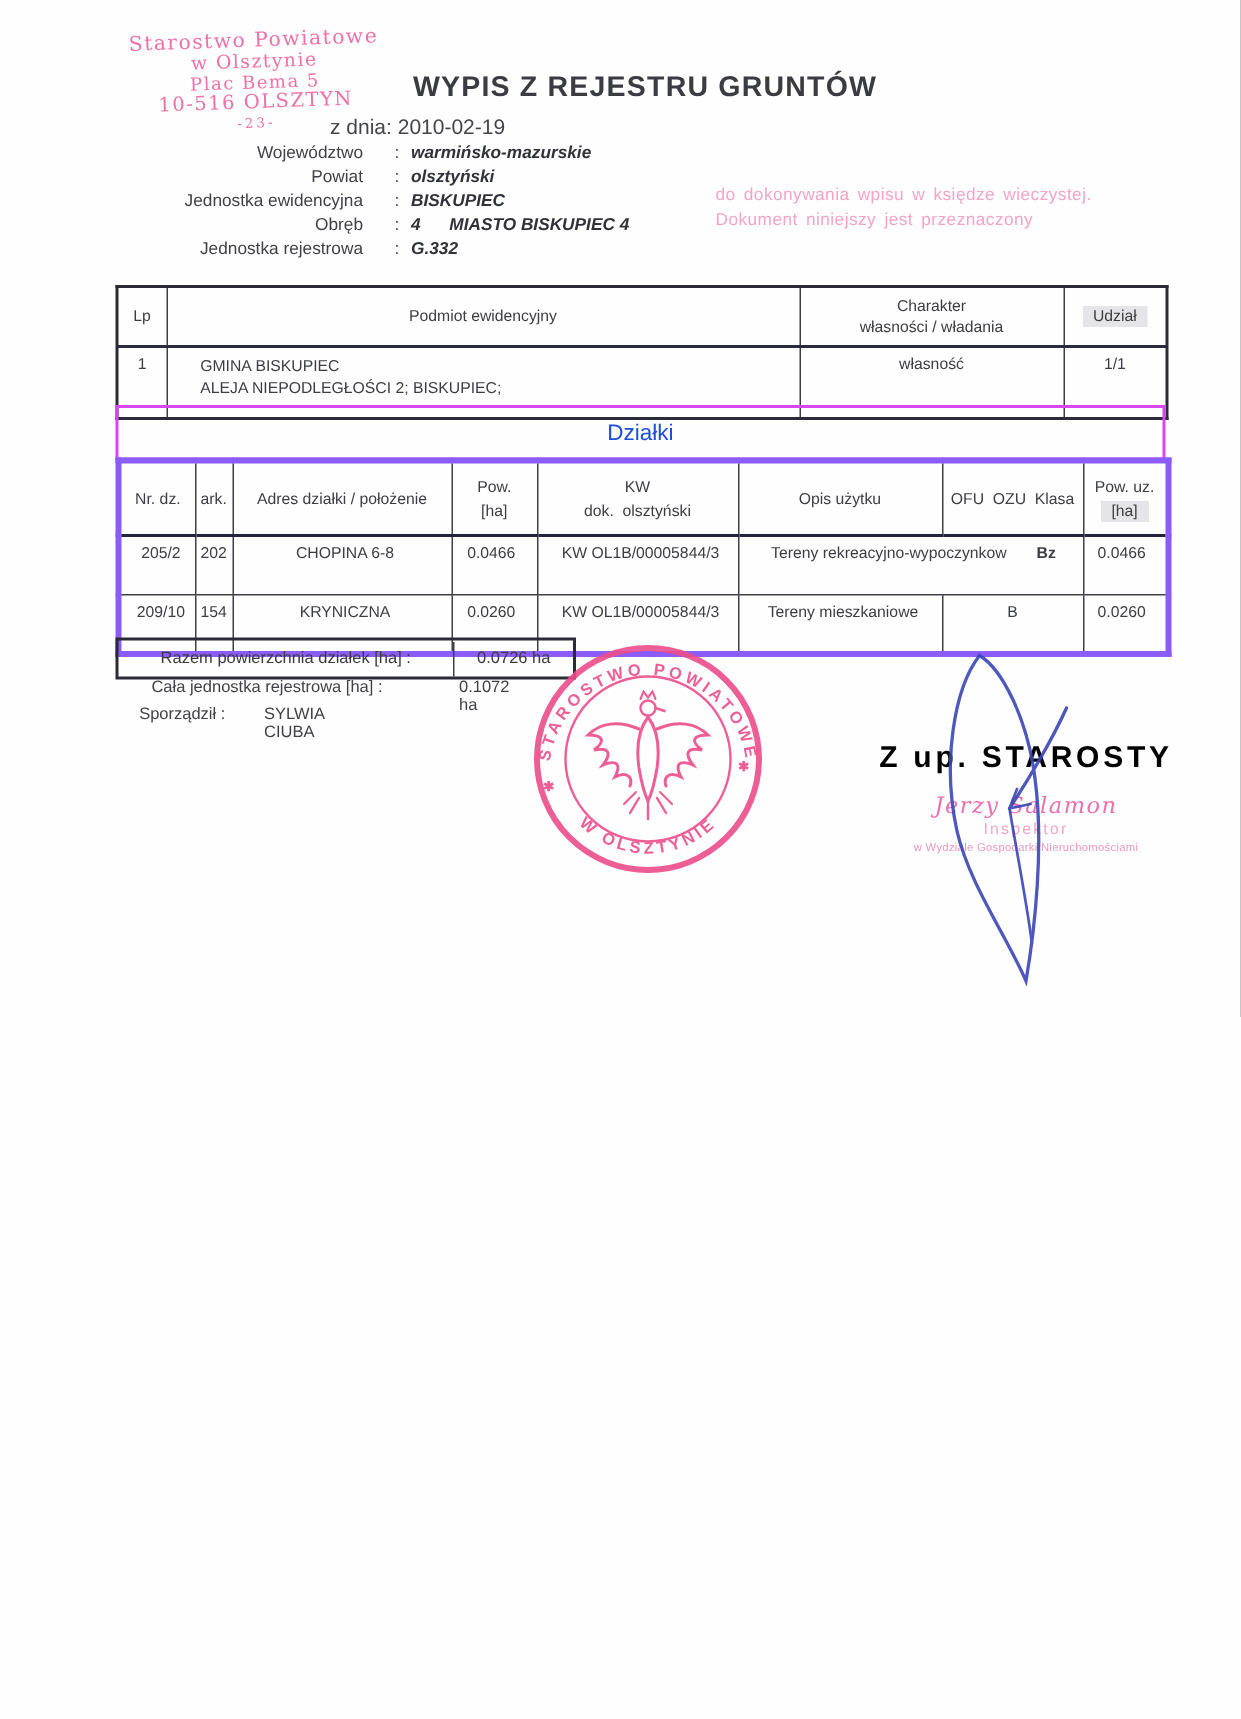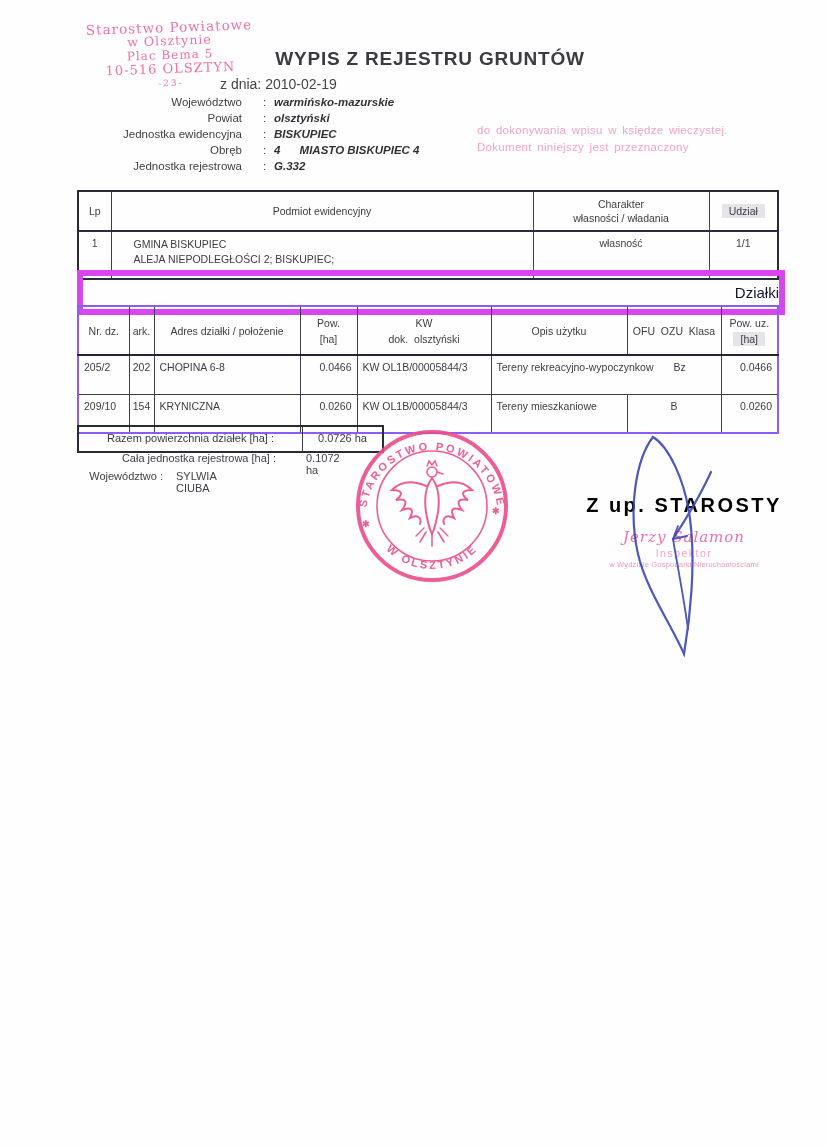--- a/index.html
+++ b/index.html
@@ -50,43 +50,43 @@
   .owners td,.parcels td{border:1px solid #3e3f48;overflow:hidden;}
   .owners tr.hdr td{border-bottom:2px solid #2a2b3e;height:36px;text-align:center;line-height:14px;}
   .owners table{border:2px solid #2a2b36;}
   .owners tr.data td{height:40px;vertical-align:top;padding-top:5px;}
   .owners .c-lp{text-align:center;}
   .owners .c-podmiot{padding-left:22px;line-height:15px;}
   .owners .c-center{text-align:center;}
   .hl-gray{background:#e4e4e9;padding:1px 7px;}
 
   .dzialki-band{
-    left:77px;top:270px;width:696px;height:33px;border:6px solid #d946ef;
-    text-align:right;font-size:15px;color:#0f172a;line-height:33px;
+    left:77px;top:270px;width:696px;height:33px;border:2px solid #d946ef;
+    text-align:center;font-size:15px;color:#1d4ed8;line-height:33px;
   }
 
   .parcels{left:77px;top:305px;}
-  .parcels table{border:2px solid #8b5cf6;}
+  .parcels table{border:4px solid #8b5cf6;}
   .parcels tr.hdr td{border-bottom:2px solid #23243c;height:45px;text-align:center;line-height:16px;}
-  .parcels tr.data td{vertical-align:top;padding-top:5px;}
+  .parcels tr.data td{vertical-align:top;padding-top:5px;text-align:center;}
   .parcels tr.r1 td{height:32px;}
   .parcels tr.r2 td{height:31px;}
   .c-left{padding-left:5px;}
   .c-right{text-align:right;padding-right:5px;}
   .c-center{text-align:center;}
   .pre{white-space:pre;}
   .opis-merged{white-space:nowrap;}
-  .opis-merged .klasa{margin-left:20px;}
-
-  
-  .razem-box{left:77px;top:425px;width:303px;height:24px;border:2px solid #2a2b36;display:flex;font-size:11px;}
+  .opis-merged .klasa{margin-left:20px;font-weight:bold;}
+
+  
+  .razem-box{left:77px;top:425px;width:303px;height:24px;border:2px solid #2a2b36;display:flex;font-size:11px;align-items:center;}
   .razem-box .lbl{width:223px;border-right:1px solid #3e3f48;text-align:center;line-height:23px;}
   .razem-box .val{flex:1;text-align:center;line-height:23px;}
   .total-line{position:absolute;font-size:11px;color:#404146;}
-  .total-line .tl-label{position:absolute;text-align:right;}
+  .total-line .tl-label{position:absolute;text-align:center;}
   .total-line .tl-value{position:absolute;}
 
   
   .round-stamp{left:352px;top:426px;width:160px;height:160px;opacity:.9;}
   .round-stamp text{fill:#ec4d8c;font-family:"Liberation Sans",sans-serif;font-weight:700;}
 
   
   .signature{left:616px;top:424px;width:122px;height:246px;z-index:5;}
 
   
@@ -235,21 +235,21 @@
 
   <div class="abs razem-box">
     <div class="lbl">Razem powierzchnia działek [ha] :</div>
     <div class="val">0.0726 ha</div>
   </div>
   <div class="total-line" style="top:452px;">
     <span class="tl-label" style="left:80px;width:196px;">Cała jednostka rejestrowa [ha] :</span>
     <span class="tl-value" style="left:306px;">0.1072 ha</span>
   </div>
   <div class="total-line" style="top:470px;">
-    <span class="tl-label" style="left:80px;width:83px;">Województwo :</span>
+    <span class="tl-label" style="left:80px;width:83px;">Sporządził :</span>
     <span class="tl-value" style="left:176px;">SYLWIA CIUBA</span>
   </div>
 
   <svg class="abs round-stamp" viewBox="0 0 160 160">
     <circle cx="80" cy="80" r="74" fill="none" stroke="#ec4d8c" stroke-width="4"></circle>
     <circle cx="80" cy="80" r="55" fill="none" stroke="#ec4d8c" stroke-width="1.6"></circle>
     <defs>
       <path id="arcTop" d="M 14,90 A 66,66 0 1 1 146,90" fill="none"></path>
       <path id="arcBottom" d="M 24,110 A 64,64 0 0 0 136,110" fill="none"></path>
     </defs>

